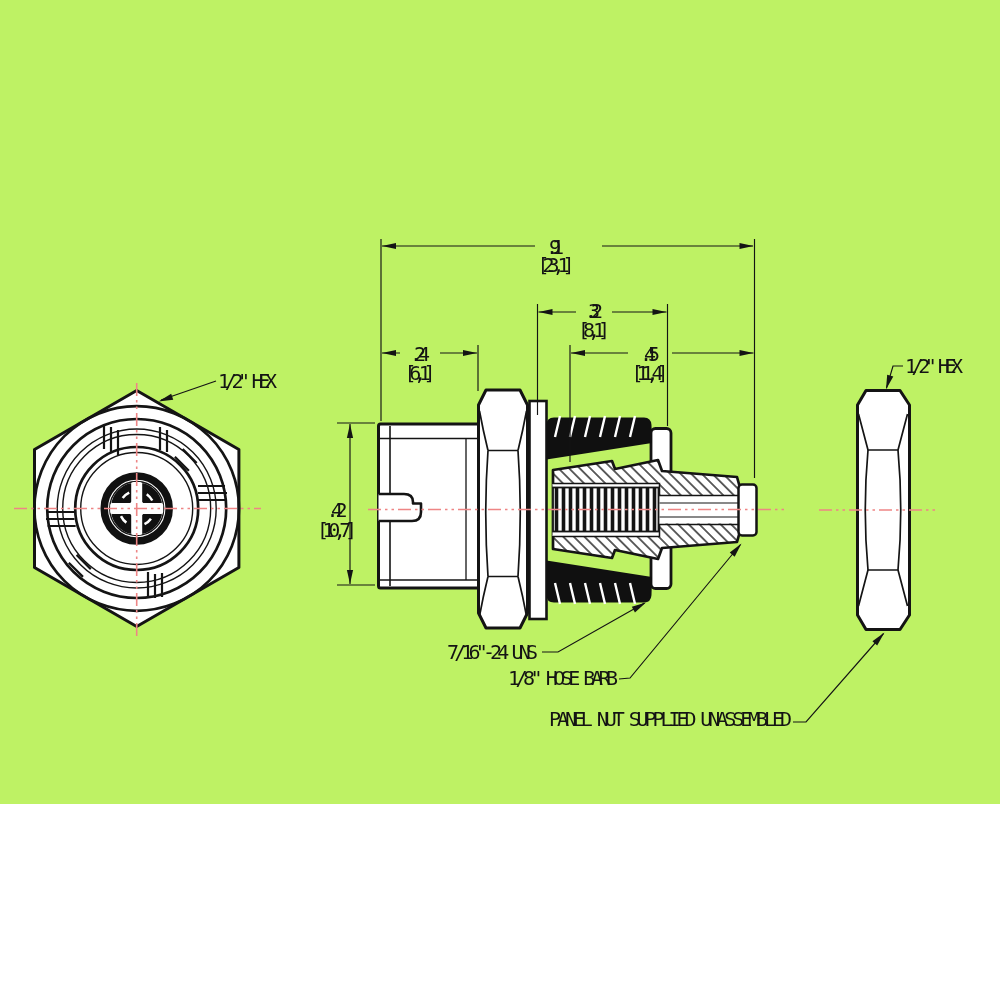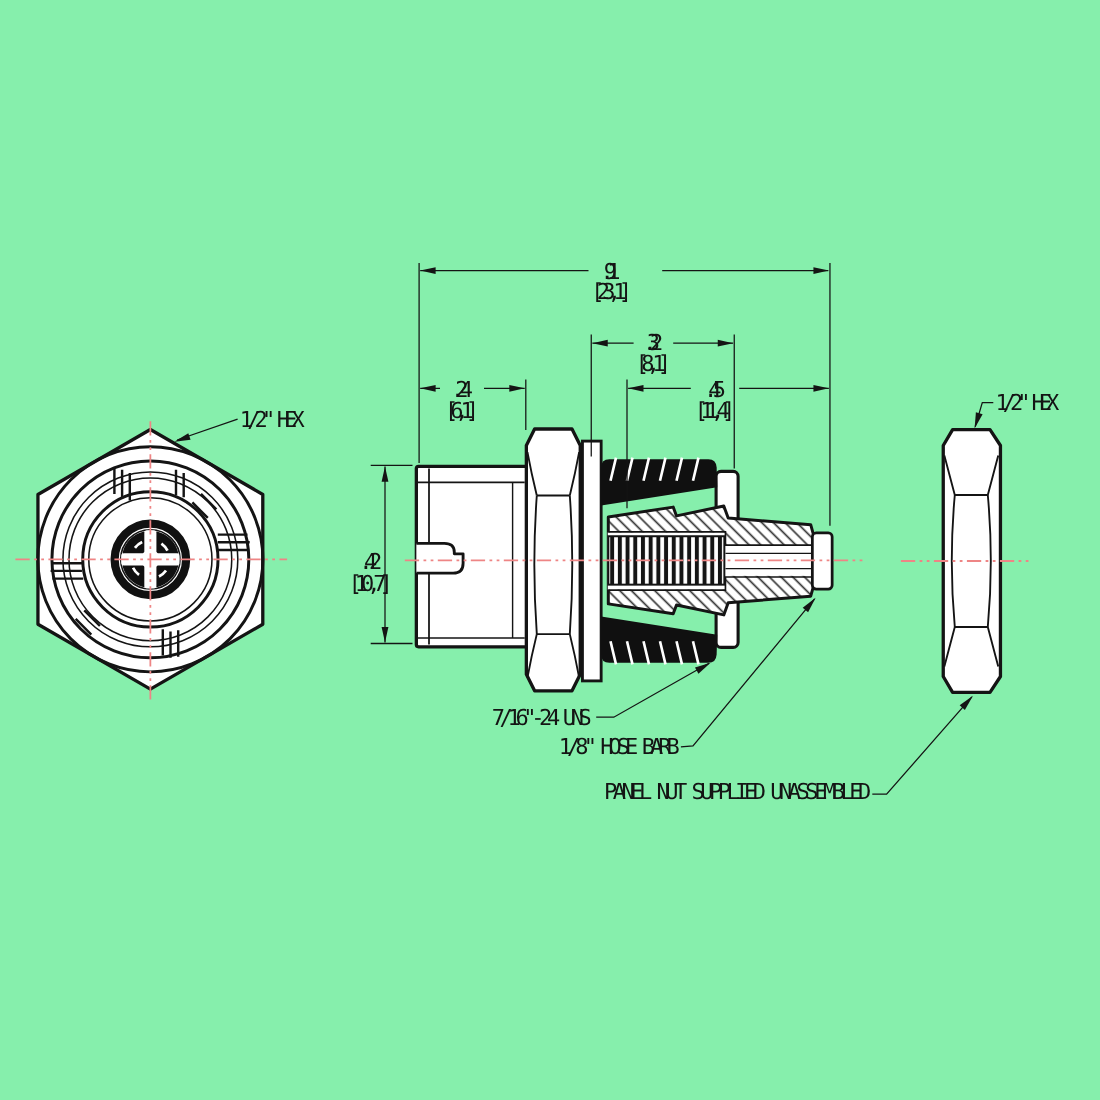--- a/index.html
+++ b/index.html
@@ -1,16 +1,16 @@
 <!DOCTYPE html>
 <html><head>
 <meta charset="utf-8">
 <style>
   html,body{margin:0;padding:0;background:#ffffff;}
-  .stage{width:1000px;height:1000px;position:relative;background:#86efac;overflow:hidden;}
+  .stage{width:1000px;height:804px;position:relative;background:#bef264;overflow:hidden;}
   svg{display:block;}
   text{font-family:"DejaVu Sans Mono","Liberation Mono",monospace;fill:#141414;}
   .ink{stroke:#141414;}
   .thin{stroke-width:1.15;fill:none;}
   path,line,polyline,circle,rect,polygon{vector-effect:none;}
 </style>
 </head>
 <body>
 
 <div class="stage">

